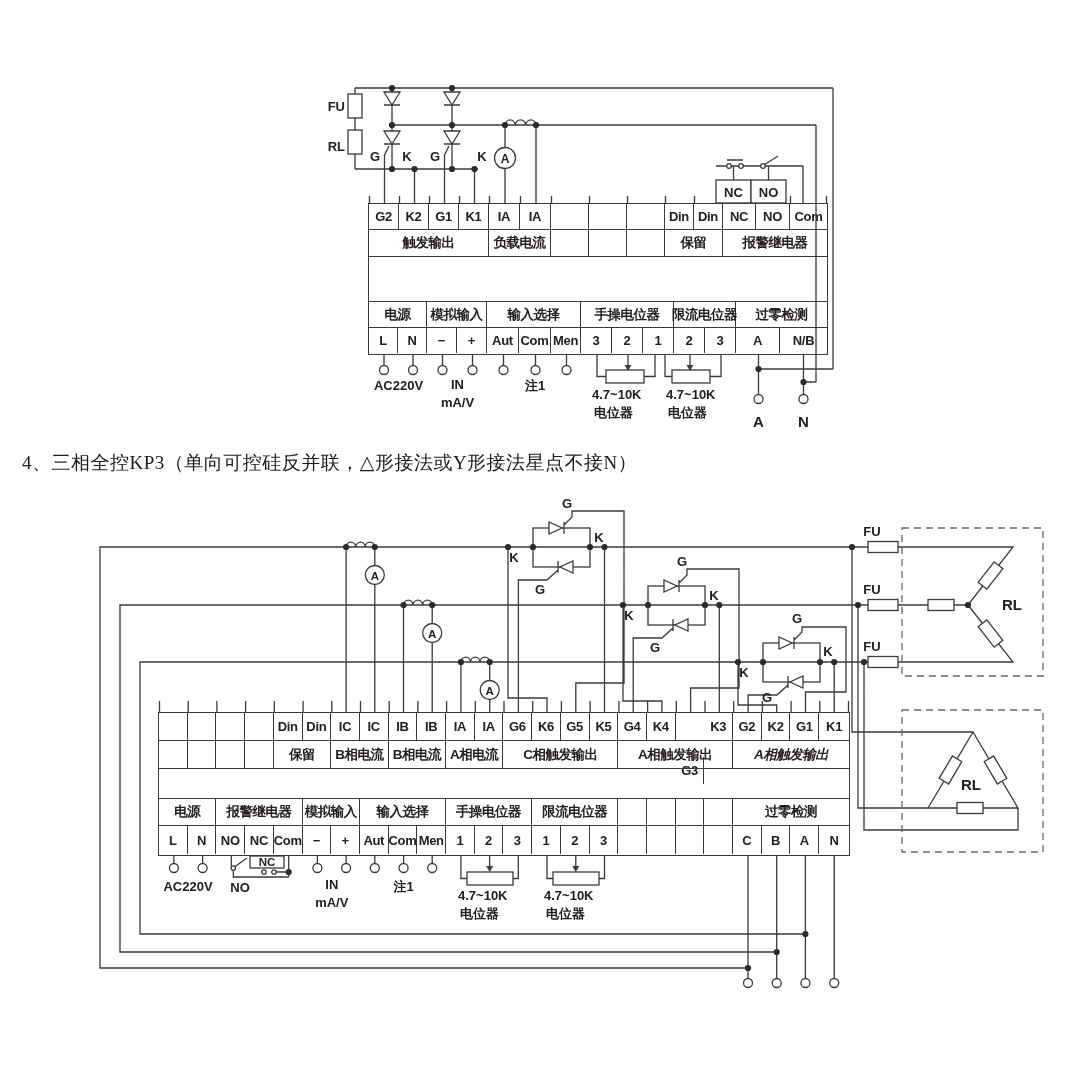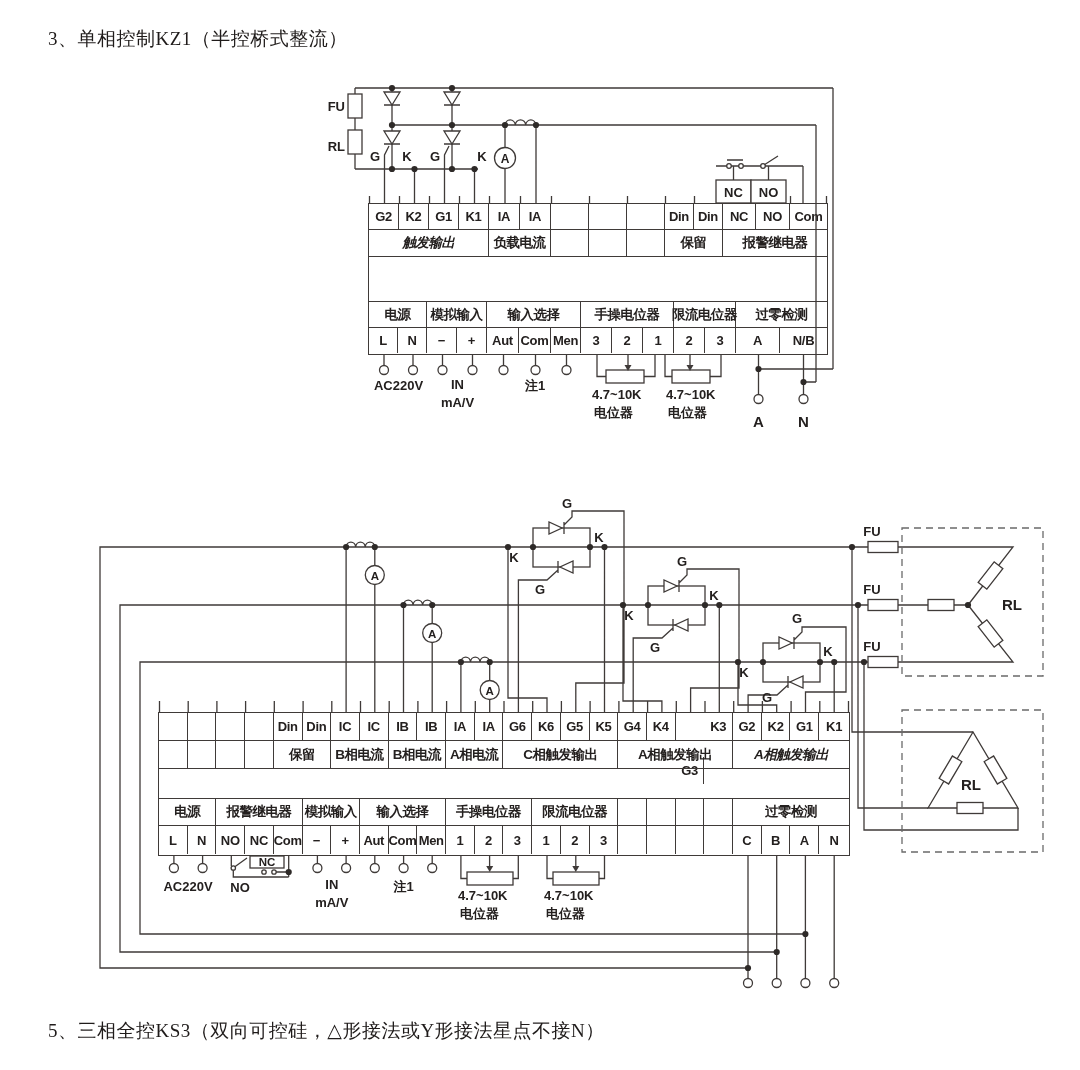--- a/index.html
+++ b/index.html
@@ -18,42 +18,41 @@
   .cell.cn{font-size:13.5px;letter-spacing:-0.5px;}
   .cell:last-child{border-right:none;flex:1;}
   svg.wires{position:absolute;left:0;top:0;z-index:3;pointer-events:none;}
   svg.wires text{fill:#24201f;font-family:"Liberation Sans","DejaVu Sans",sans-serif;font-weight:bold;}
 </style>
 </head>
 <body>
 
 <div class="page">
 
-  <div class="title" style="left:48px;top:26px;">3、单相控制KZ1（半控桥式整流）</div>
-  <div class="title" style="left:48px;top:1018px;">5、三相全控KS3（双向可控硅，△形接法或Y形接法星点不接N）</div>
+  <div class="title" style="left:22px;top:450px;">4、三相全控KP3（单向可控硅反并联，△形接法或Y形接法星点不接N）</div>
 
   <div class="block" style="left:368px;top:203px;width:460px;height:152px;">
     <div class="srow bb" style="top:0;height:26px;">
         <div class="cell" style="width: 30px;">G2</div>
         <div class="cell" style="width: 30px;">K2</div>
         <div class="cell" style="width: 30px;">G1</div>
         <div class="cell" style="width: 30px;">K1</div>
         <div class="cell" style="width: 31px;">IA</div>
         <div class="cell" style="width: 31px;">IA</div>
         <div class="cell" style="width: 38px;"></div>
         <div class="cell" style="width: 38px;"></div>
         <div class="cell" style="width: 38px;"></div>
         <div class="cell" style="width: 29px;">Din</div>
         <div class="cell" style="width: 29px;">Din</div>
         <div class="cell" style="width: 33px;">NC</div>
         <div class="cell" style="width: 34px;">NO</div>
         <div class="cell" style="width: 36px;">Com</div>
       </div>
     <div class="srow bb" style="top:26px;height:27px;">
-        <div class="cell cn" style="width: 120px; font-style: italic;">触发输出</div>
+        <div class="cell cn" style="width: 120px;">触发输出</div>
         <div class="cell cn" style="width: 62px;">负载电流</div>
         <div class="cell" style="width: 38px;"></div>
         <div class="cell" style="width: 38px;"></div>
         <div class="cell" style="width: 38px;"></div>
         <div class="cell cn" style="width: 58px;">保留</div>
         <div class="cell cn" style="width: 103px;">报警继电器</div>
       </div>
     <div class="srow bt bb" style="top:97px;height:27px;">
         <div class="cell cn" style="width: 58px;">电源</div>
         <div class="cell cn" style="width: 60px;">模拟输入</div>

